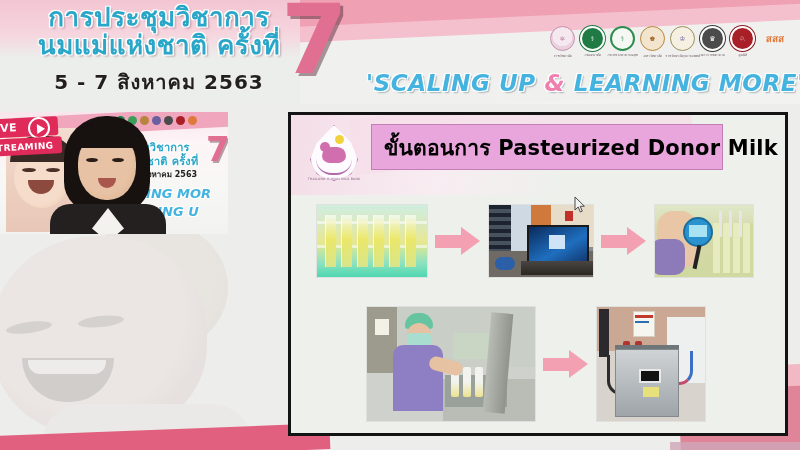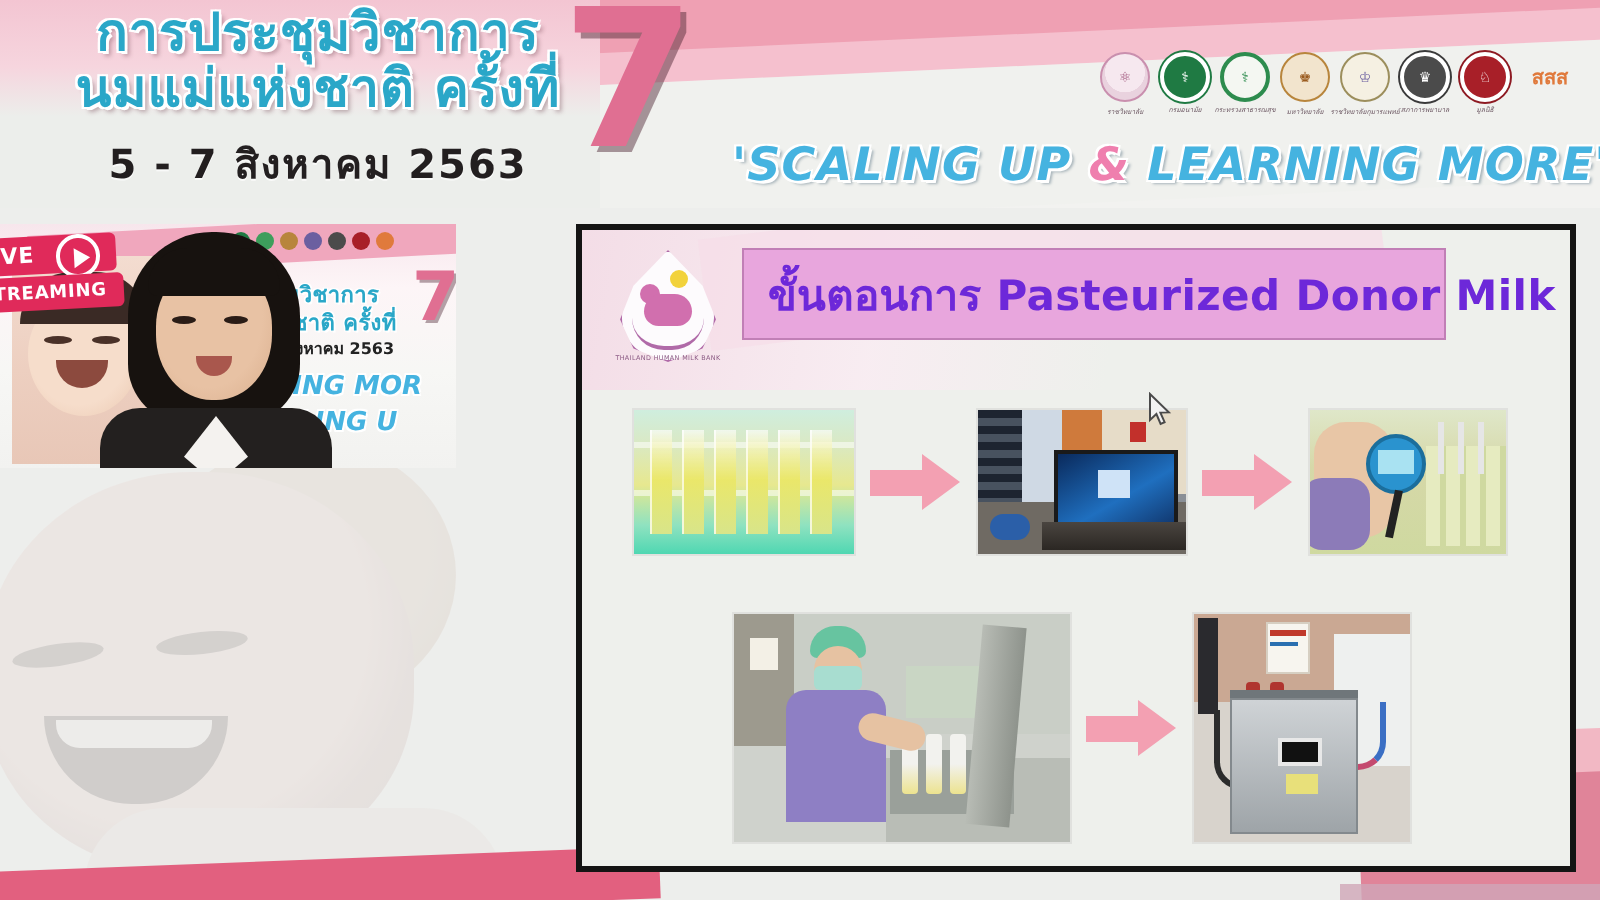--- a/index.html
+++ b/index.html
@@ -362,21 +362,21 @@
     font-size:3.2px; color:#8b5a84; letter-spacing:.2px; white-space:nowrap;
   }
 
   
   .slide-title-bar{
     position:absolute; left:80px; top:9px; width:352px; height:46px;
     background:#e8a6dd; border:1px solid #c17fb6; z-index:4;
     display:flex; align-items:center; padding-left:12px;
   }
   .slide-title-text{
-    font-size:21px; font-weight:bold; color:#6d28d9;
+    font-size:21px; font-weight:bold; color:#000000;
     white-space:nowrap; letter-spacing:.2px;
   }
 
   
   .flow-row{ position:absolute; display:flex; align-items:center; z-index:3; }
   .row1{ left:26px; top:90px; }
   .row2{ left:76px; top:192px; }
 
   .photo{ position:relative; overflow:hidden; background:#ccc; flex:0 0 auto;
           box-shadow:0 0 0 1px rgba(0,0,0,.06); }

